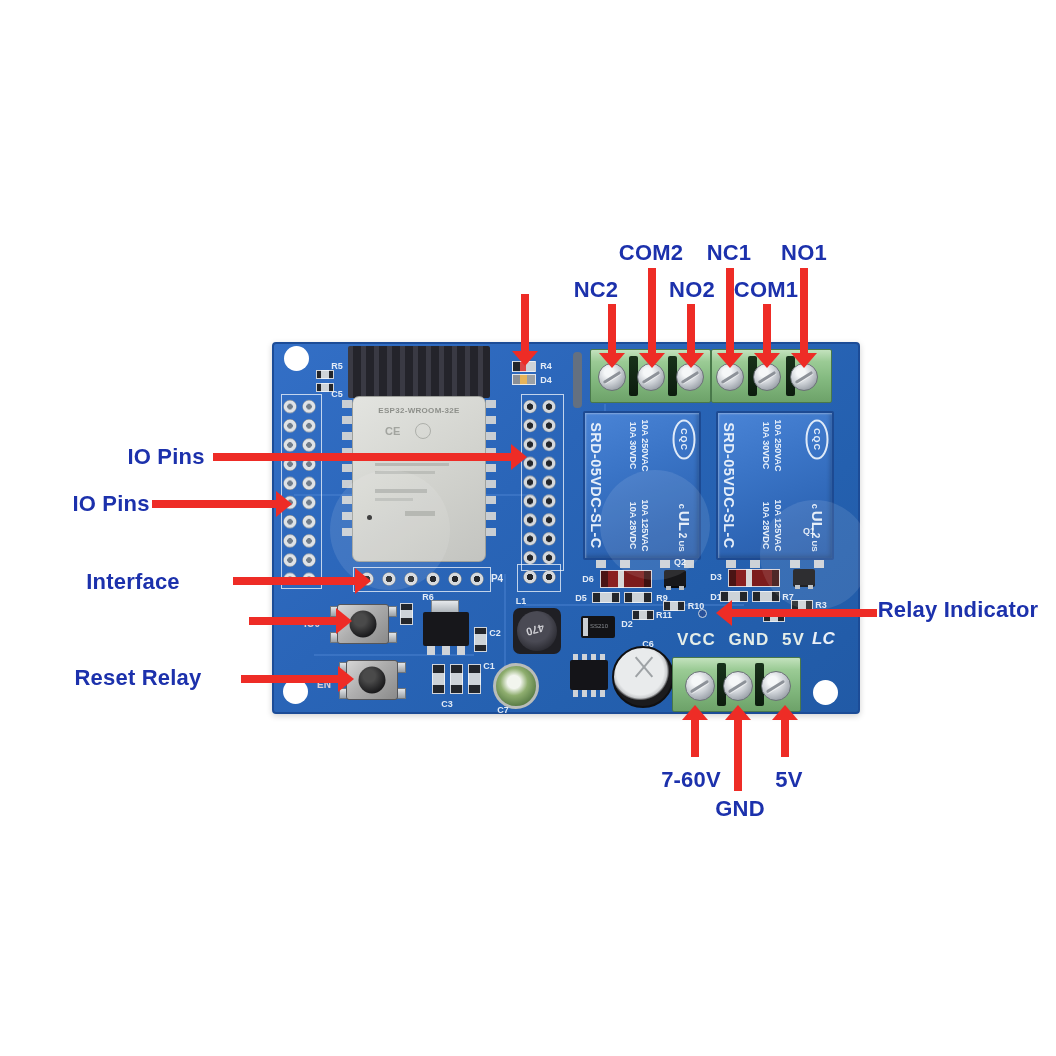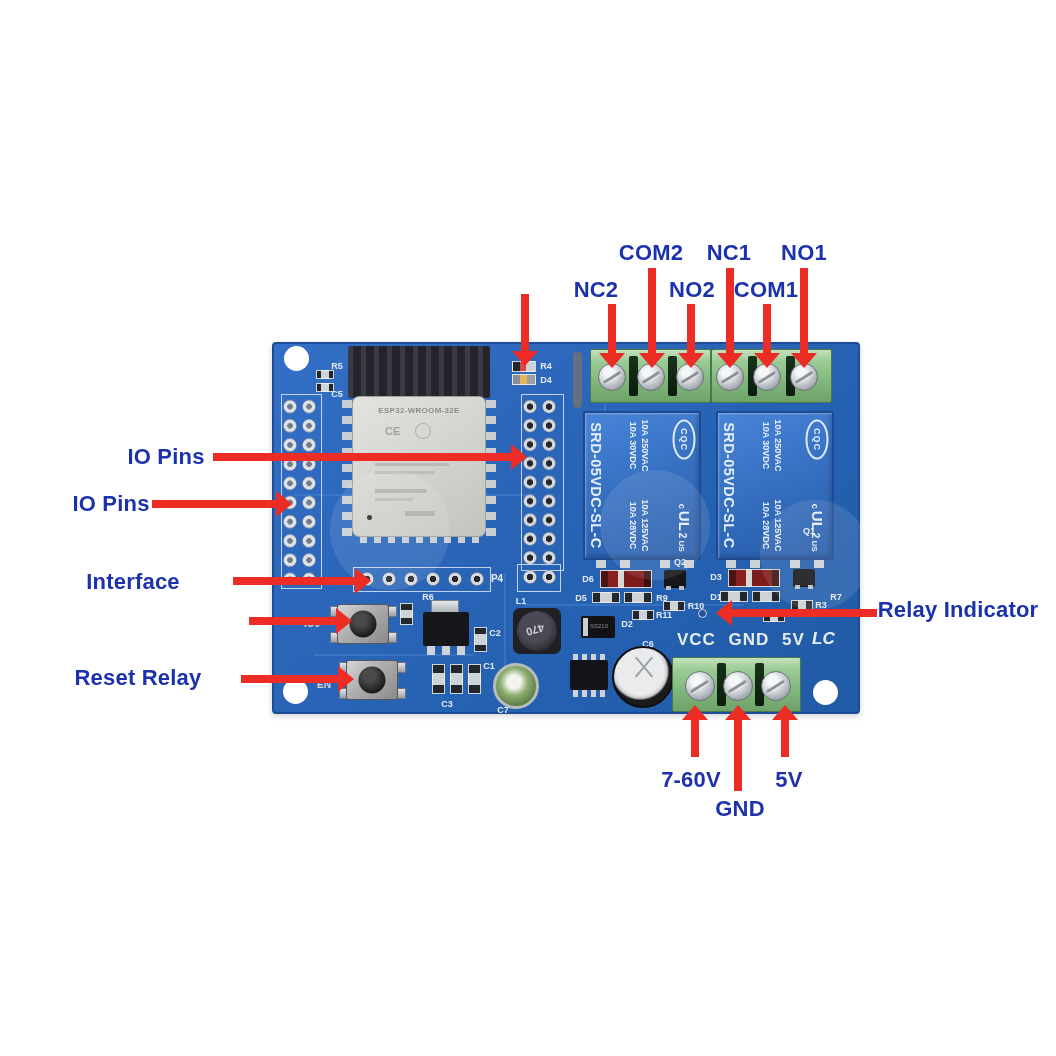--- a/index.html
+++ b/index.html
@@ -99,21 +99,21 @@
   <div class="hole" style="left:813px;top:680px;width:25px;height:25px;"></div>
 
   <div style="position:absolute;left:348px;top:346px;width:142px;height:52px;background:#24242b;
               background-image:repeating-linear-gradient(90deg,#3a3a44 0 5px,#24242b 5px 13px);border-radius:2px;"></div>
   <div style="position:absolute;left:342px;top:400px;width:10px;height:136px;
               background-image:repeating-linear-gradient(180deg,#c9ced3 0 8px,rgba(0,0,0,0) 8px 16px);"></div>
   <div style="position:absolute;left:486px;top:400px;width:10px;height:136px;
               background-image:repeating-linear-gradient(180deg,#c9ced3 0 8px,rgba(0,0,0,0) 8px 16px);"></div>
   <div style="position:absolute;left:360px;top:533px;width:120px;height:10px;
               background-image:repeating-linear-gradient(90deg,#c9ced3 0 7px,rgba(0,0,0,0) 7px 14px);"></div>
-  <div style="position:absolute;left:352px;top:396px;width:134px;height:141px;border-radius:7px;
+  <div style="position:absolute;left:352px;top:396px;width:134px;height:166px;border-radius:7px;
               background:linear-gradient(145deg,#e3e4e0 0%,#d3d4cf 50%,#c3c4c0 100%);border:1px solid #9fa19c;box-sizing:border-box;">
     <div style="position:absolute;left:0;top:9px;width:100%;text-align:center;font-size:8px;color:#8d8f8a;font-weight:bold;letter-spacing:.3px;">ESP32-WROOM-32E</div>
     <div style="position:absolute;left:32px;top:28px;font-size:11px;color:#a2a49f;font-weight:bold;">CE</div>
     <div style="position:absolute;left:62px;top:26px;width:16px;height:16px;border:1.5px solid #adafaa;border-radius:50%;box-sizing:border-box;"></div>
     <div style="position:absolute;left:22px;top:58px;width:86px;height:3px;background:#b8bab5;"></div>
     <div style="position:absolute;left:22px;top:66px;width:74px;height:3px;background:#b8bab5;"></div>
     <div style="position:absolute;left:22px;top:74px;width:60px;height:3px;background:#bcbeb9;"></div>
     <div style="position:absolute;left:22px;top:92px;width:52px;height:4px;background:#b2b4af;"></div>
     <div style="position:absolute;left:22px;top:101px;width:38px;height:3px;background:#bcbeb9;"></div>
     <div style="position:absolute;left:52px;top:114px;width:30px;height:5px;background:#aeb0ab;"></div>
@@ -212,21 +212,21 @@
   <div class="smd" style="left:632px;top:610px;width:22px;height:10px;"></div>
   <div class="wlabel" style="left:664px;top:615px;">R11</div>
 
   <div class="wlabel" style="left:716px;top:577px;">D3</div>
   <div class="diode" style="left:728px;top:569px;width:52px;height:18px;"></div>
   <div class="sot23" style="left:793px;top:569px;"></div>
   <div class="wlabel" style="left:809px;top:531px;">Q1</div>
   <div class="wlabel" style="left:716px;top:597px;">D1</div>
   <div class="smd" style="left:720px;top:591px;width:28px;height:11px;"></div>
   <div class="smd" style="left:752px;top:591px;width:28px;height:11px;"></div>
-  <div class="wlabel" style="left:788px;top:597px;margin-left:48px;">R7</div>
+  <div class="wlabel" style="left:788px;top:597px;">R7</div>
   <div class="smd" style="left:791px;top:600px;width:22px;height:10px;"></div>
   <div class="wlabel" style="left:821px;top:605px;">R3</div>
   <div class="smd" style="left:763px;top:612px;width:22px;height:10px;"></div>
 
   <div style="position:absolute;left:698px;top:609px;width:9px;height:9px;border-radius:50%;border:1.5px solid #cdd6e2;background:#28519a;box-sizing:border-box;"></div>
 
   <div class="sscreen" style="left:353px;top:567px;width:136px;height:23px;"></div>
   <div class="th-row" style="left:356px;top:570px;width:130px;"></div>
   <div class="wlabel" style="left:497px;top:578px;font-size:10px;">P4</div>
   <div class="sscreen" style="left:517px;top:564px;width:42px;height:26px;"></div>

